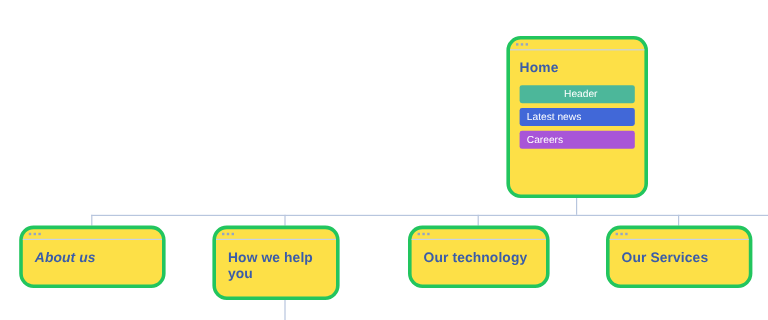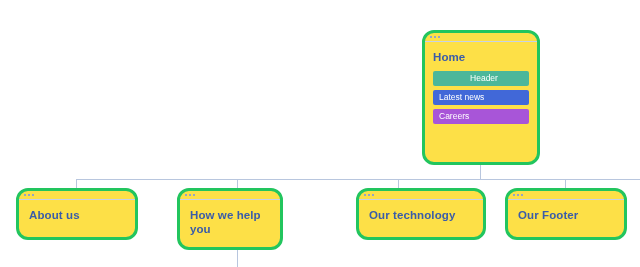--- a/index.html
+++ b/index.html
@@ -91,23 +91,23 @@
     color: #ffffff;
     font-size: 8.5px;
     line-height: 15px;
     padding-left: 6px;
     white-space: nowrap;
     overflow: hidden;
   }
 
   
   .child-card { top: 188px; height: 52px; }
-  #card-about     { left: 16px;  width: 122px; }
+  #card-about     { left: 16px;  width: 122px; font-style: italic; }
   #card-help      { left: 177px; width: 106px; height: 62px; }
-  #card-tech      { left: 356px; width: 130px; }
+  #card-tech      { left: 340px; width: 118px; }
   #card-careers   { left: 505px; width: 122px; }
   .child-card .card-body { padding: 8px 10px; }
 </style>
 </head>
 <body>
 
 <div id="canvas">
 
   <div class="conn v" style="left:480px; top:165px; height:14px;"></div>
 
@@ -179,17 +179,17 @@
 
   <div class="card child-card" id="card-careers">
     <div class="card-titlebar">
       <div class="dots">
         <span></span>
           <span></span>
           <span></span>
       </div>
     </div>
     <div class="card-body">
-      <div class="card-title">Our Footer</div>
+      <div class="card-title">Our Services</div>
     </div>
   </div>
 
 </div>
 
 </body></html>

